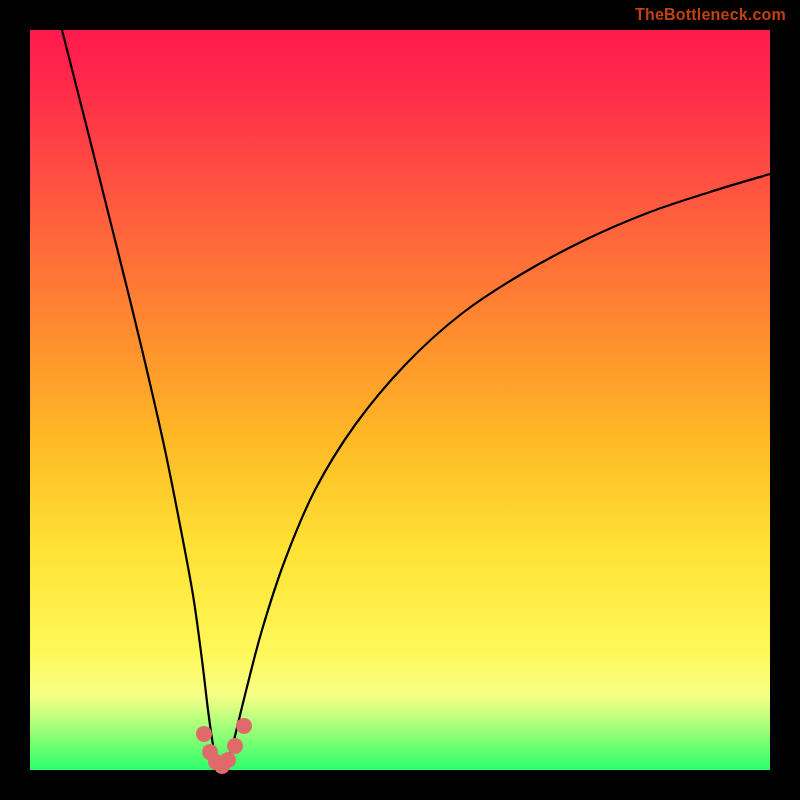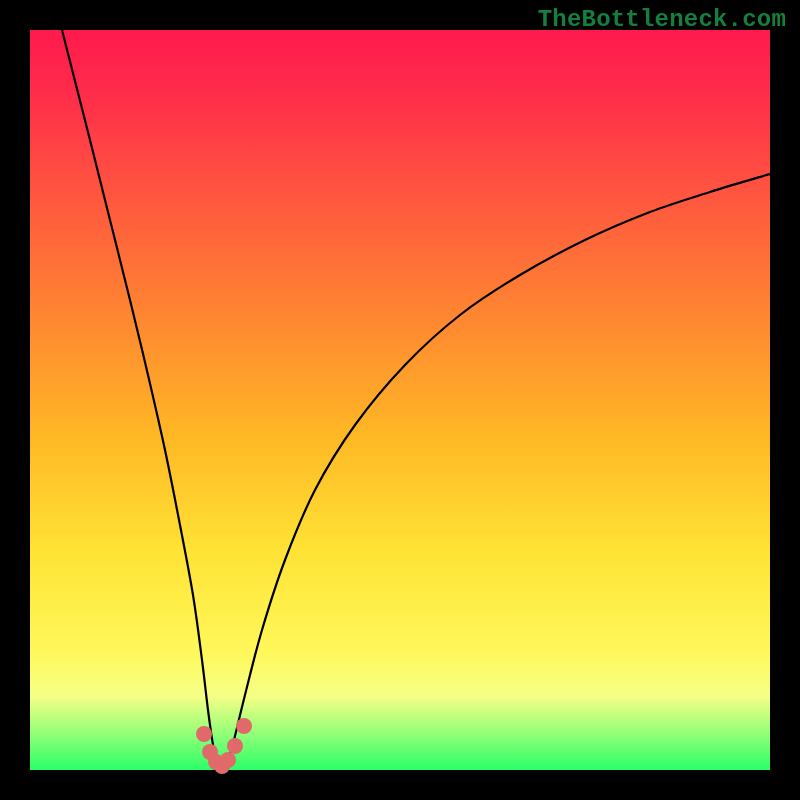--- a/index.html
+++ b/index.html
@@ -26,24 +26,24 @@
       #fff85a 84%,
       #f6ff86 90%,
       #a8ff7a 94%,
       #2bff6a 100%
     );
   }
   .watermark {
     position: absolute;
     top: 6px;
     right: 14px;
-    font-family: Liberation Mono, monospace;
-    font-size: 24px;
+    font-family: Liberation Sans, sans-serif;
+    font-size: 16px;
     font-weight: 600;
-    color: #15803d;
+    color: #c2410c;
     letter-spacing: 0.2px;
     user-select: none;
   }
   svg.curve {
     position: absolute;
     left: 0;
     top: 0;
     width: 740px;
     height: 740px;
     overflow: visible;

